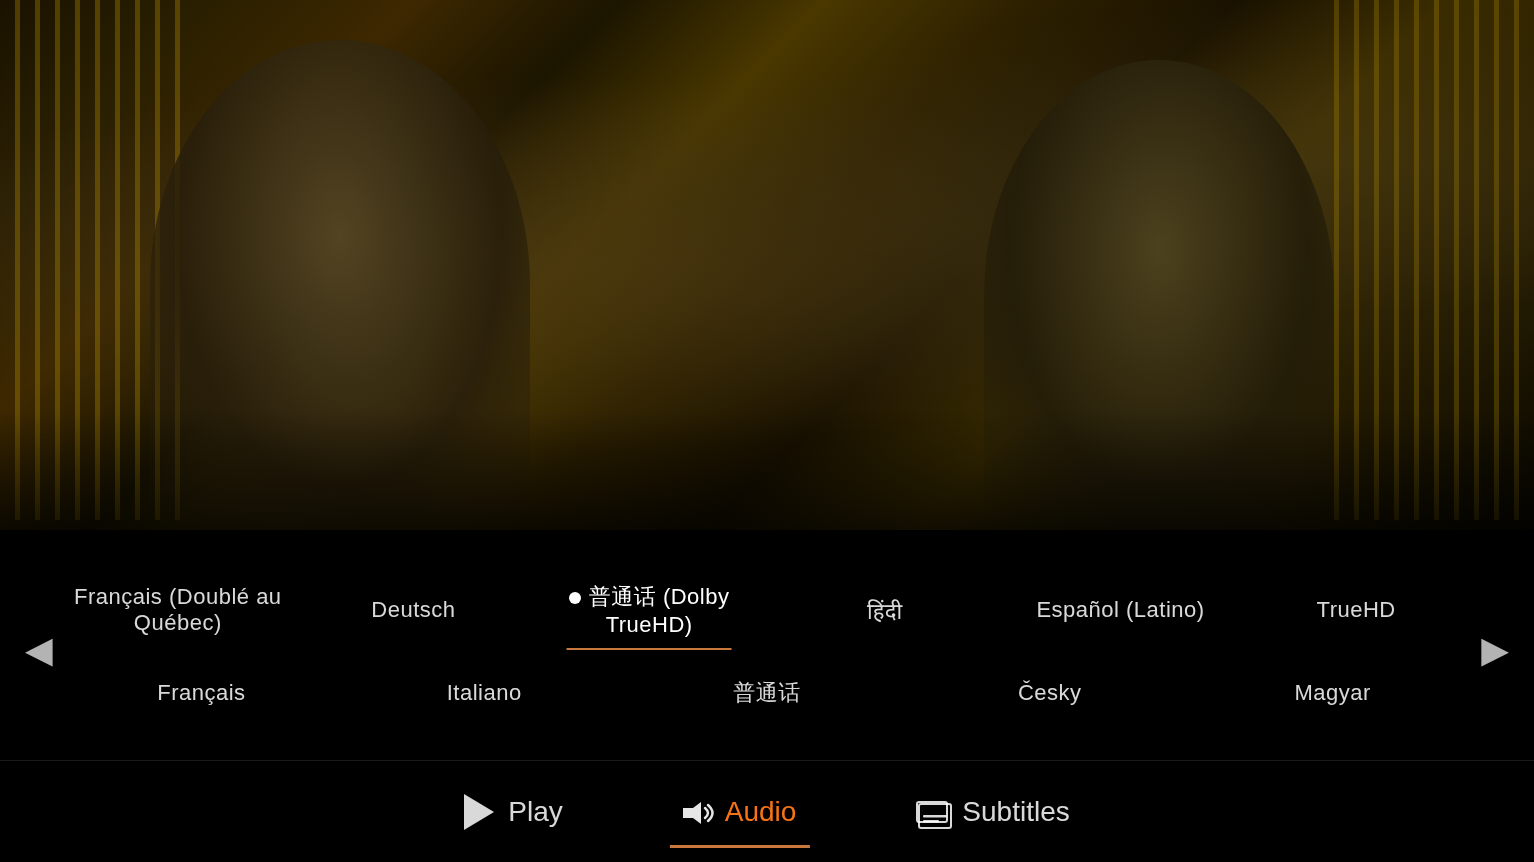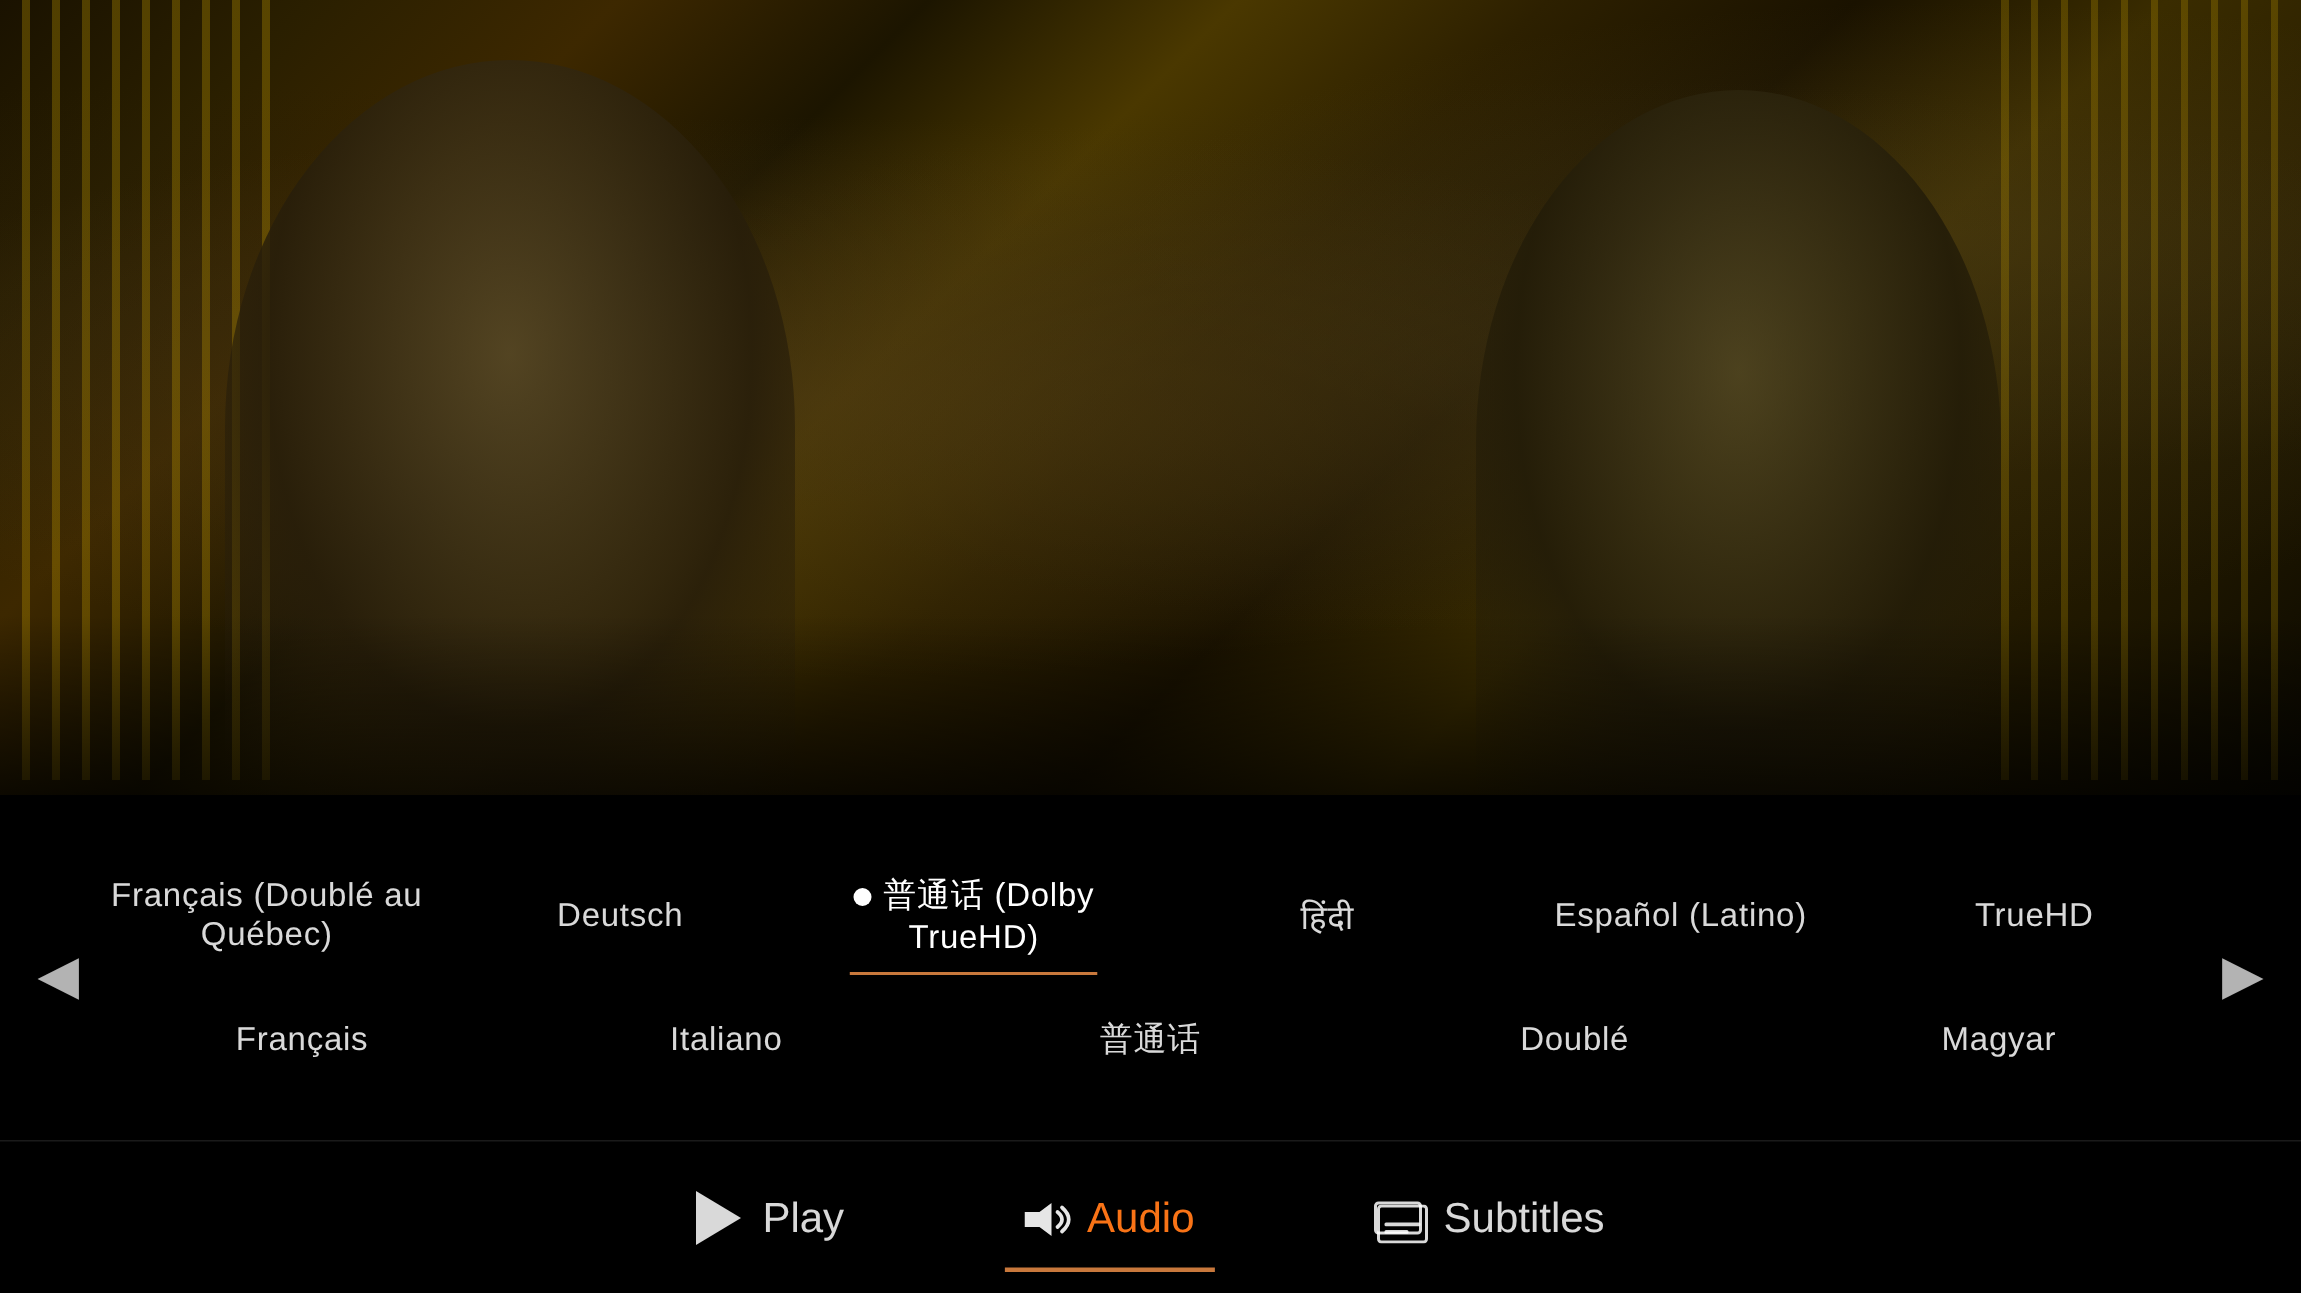--- a/index.html
+++ b/index.html
@@ -123,21 +123,21 @@
       height: 230px;
       display: flex;
       flex-direction: column;
       justify-content: center;
       align-items: center;
       padding: 20px 60px;
     }
 
     .lang-row {
       display: flex;
-      justify-content: space-between;
+      justify-content: flex-end;
       align-items: center;
       gap: 0;
       width: 100%;
       margin: 12px 0;
     }
 
     .lang-item {
       flex: 1;
       text-align: center;
       color: rgba(255,255,255,0.85);
@@ -305,21 +305,21 @@
       </div>
       <div class="lang-item">हिंदी</div>
       <div class="lang-item">Español (Latino)</div>
       <div class="lang-item">TrueHD</div>
     </div>
 
     <div class="lang-row">
       <div class="lang-item">Français</div>
       <div class="lang-item">Italiano</div>
       <div class="lang-item">普通话</div>
-      <div class="lang-item">Doublé</div>
+      <div class="lang-item">Česky</div>
       <div class="lang-item">Magyar</div>
     </div>
   </div>
 
   <div id="toolbar">
 
     <div class="toolbar-item">
       <div class="play-triangle"></div>
       <span>Play</span>
     </div>

